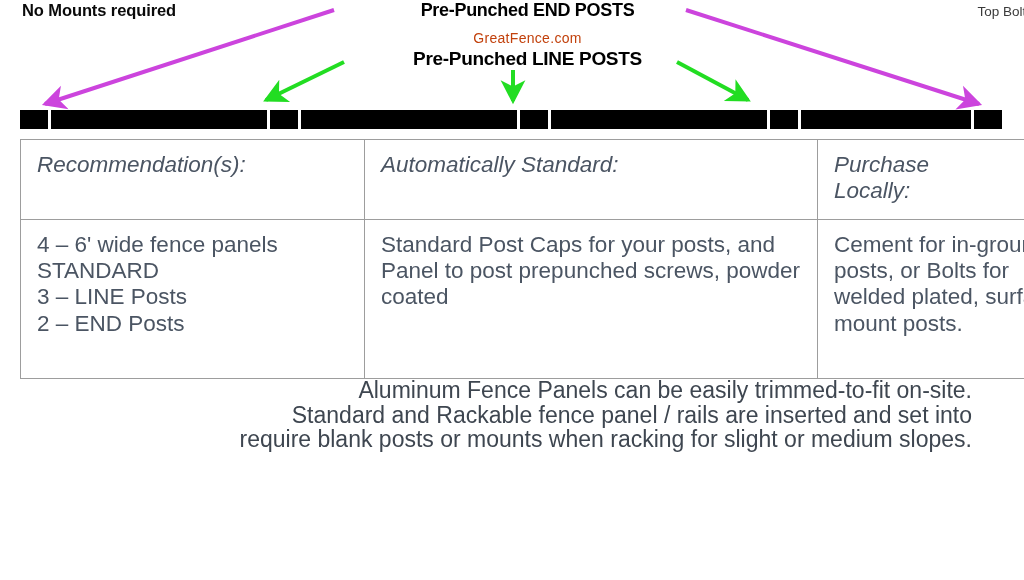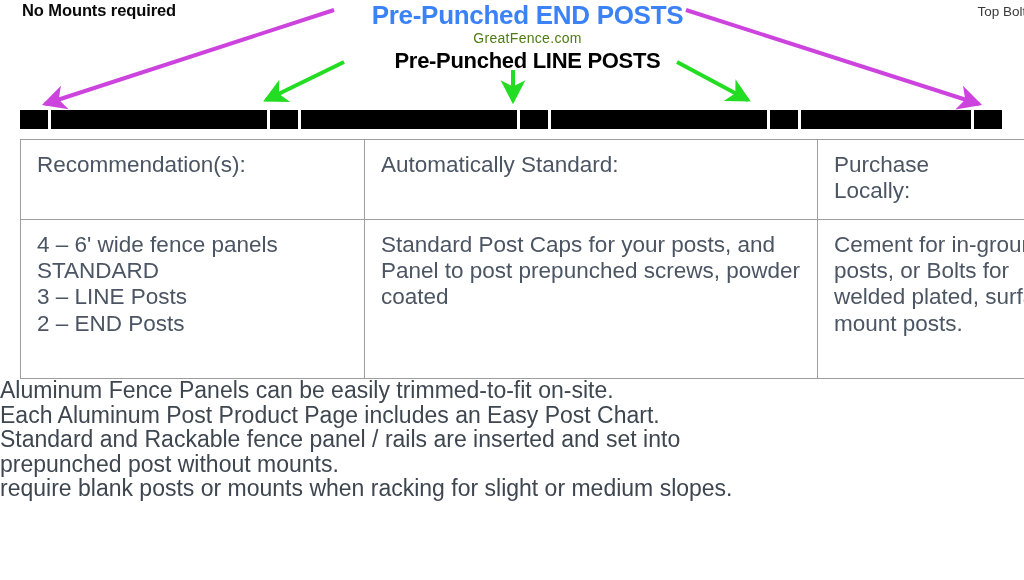--- a/index.html
+++ b/index.html
@@ -52,44 +52,44 @@
     font-size: 13.5px;
     font-weight: normal;
     color: #3a3a3a;
     white-space: nowrap;
   }
   .lbl-end-posts {
     position: absolute;
     left: 50%;
     transform: translateX(-50%);
     top: 0px;
-    font-size: 26px;
+    font-size: 18px;
     font-weight: bold;
-    color: #3b82f6;
+    color: #000000;
     letter-spacing: -0.3px;
     white-space: nowrap;
   }
   .lbl-line-posts {
     position: absolute;
     left: 50%;
     transform: translateX(-50%);
     top: 48px;
-    font-size: 22px;
+    font-size: 19px;
     font-weight: bold;
     color: #000000;
     letter-spacing: -0.3px;
     white-space: nowrap;
   }
   .watermark {
     position: absolute;
     left: 50%;
     transform: translateX(-50%);
     top: 30px;
     font-size: 14px;
-    color: #4d7c0f;
+    color: #c2410c;
     white-space: nowrap;
     letter-spacing: 0.3px;
   }
 
   
   .fence-bar {
     position: absolute;
     left: 20px;
     top: 110px;
     width: 982px;
@@ -124,31 +124,31 @@
     vertical-align: top;
     padding: 12px 14px 14px 16px;
     color: #4b5563;
     font-size: 22.5px;
     line-height: 1.17;
     font-weight: 300;
   }
   .col1 { width: 313px; }
   .col2 { width: 422px; }
   .col3 { width: 246px; }
-  .hdr-row td { height: 52px; }
+  .hdr-row td { height: 52px; font-style: italic; }
   .body-row td { height: 132px; }
   .cell-line { display: block; white-space: pre-wrap; }
 
   
   .notes {
     position: absolute;
     left: 0;
     top: 378px;
     width: 972px;
-    text-align: left;
+    text-align: right;
     color: #3e4650;
     font-size: 23px;
     line-height: 24.6px;
     font-weight: 300;
   }
   .notes div {
     white-space: nowrap;
   }
 </style>
 </head>
@@ -243,19 +243,17 @@
         </td>
         <td class="col3">
           <span class="cell-line">Cement for in-ground posts, or Bolts for welded plated, surface mount posts.</span>
         </td>
       </tr>
     </tbody>
   </table>
 
   <div class="notes" id="notes">
       <div>Aluminum Fence Panels can be easily trimmed-to-fit on-site.</div>
-      <div>Each Aluminum Post Product Page includes an Easy Post Chart.</div>
       <div>Standard and Rackable fence panel / rails are inserted and set into</div>
-      <div>prepunched post without mounts.</div>
       <div>require blank posts or mounts when racking for slight or medium slopes.</div>
     </div>
 
 </div>
 
 </body></html>

